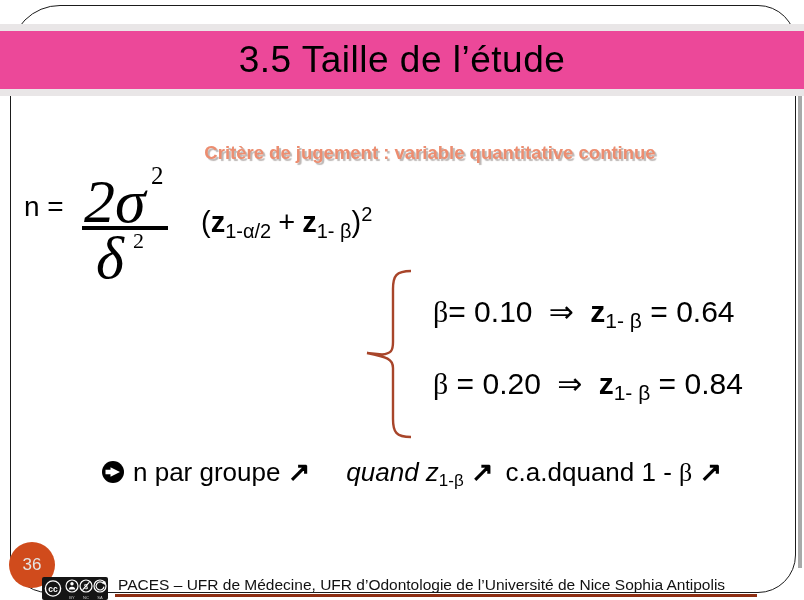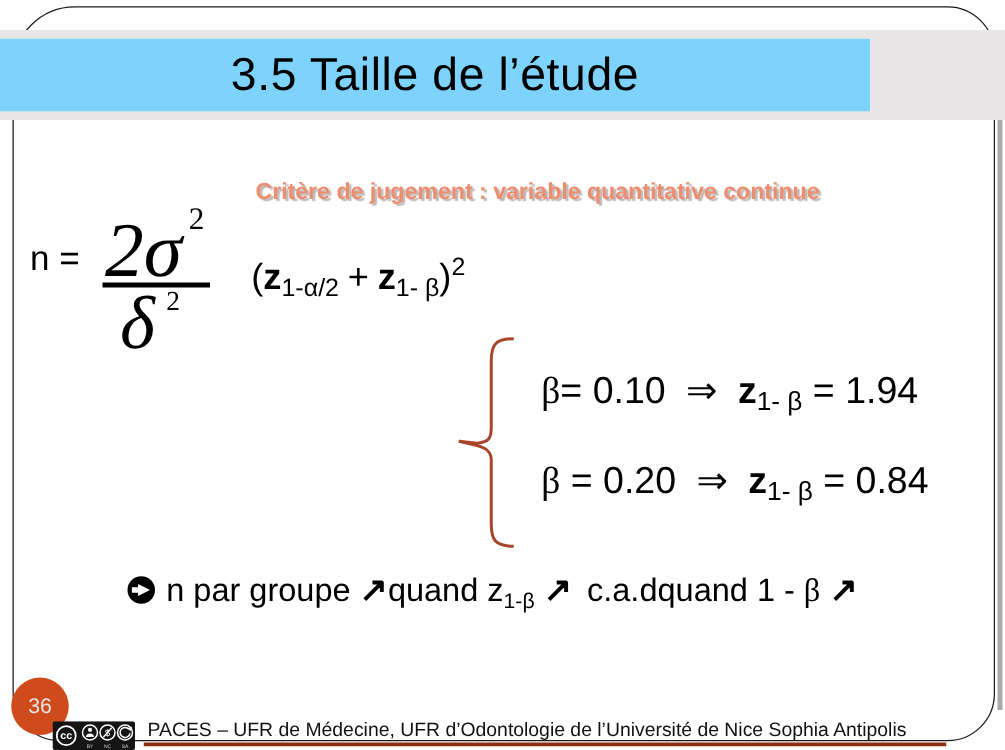--- a/index.html
+++ b/index.html
@@ -20,21 +20,21 @@
   }
   .edge-shadow-right{
     left:798px;top:34px;width:4px;height:534px;background:#a9a9a9;
   }
 
   
   .banner-outer{
     left:0;top:24px;width:804px;height:72px;background:#e9e6e7;z-index:3;
   }
   .banner-red{
-    position:absolute;left:0;top:7px;width:696px;height:58px;background:#7dd3fc;
+    position:absolute;left:0;top:7px;width:804px;height:58px;background:#ec4899;
     display:flex;align-items:center;justify-content:center;
   }
   .slide-title{
     font-size:37px;font-weight:400;color:#000;letter-spacing:0.5px;
   }
 
   .subtitle{
     left:0;top:142px;width:804px;text-align:center;
     font-size:18.5px;font-weight:bold;color:#ec8d70;
     text-shadow:2px 2px 1px #bdb7b5;
@@ -64,21 +64,21 @@
   .beta-row2{top:366px;}
   .greek{font-family:"Liberation Serif", serif;}
   .implies{margin:0 8px;}
   .beta-sub{font-size:21px;vertical-align:-6px;}
 
   
   .conclusion{left:101px;top:456px;font-size:26px;white-space:nowrap;z-index:2;}
   .bullet-wrap{display:inline-block;vertical-align:-3px;margin-right:8px;}
   .ne-arrow{font-weight:bold;font-size:27px;}
   .c-sub{font-size:17px;vertical-align:-5px;}
-  .gap-lg{}
+  .gap-lg{margin-left:36px;font-style:italic;}
   .gap-md{}
   .gap-sm{margin-left:12px;margin-top:44px;}
 
   
   .page-badge{
     left:9px;top:542px;width:46px;height:46px;border-radius:50%;
     background:#d04b1c;color:#e5e5e5;font-size:17px;
     display:flex;align-items:center;justify-content:center;z-index:4;
   }
   .cc-badge{left:42px;top:577px;z-index:5;}
@@ -107,21 +107,21 @@
 <div class="abs f-den-sup serif">2</div>
 <div class="abs f-z"><span>(</span><span class="zbold">z</span><span class="sub">1-α/2</span><span class="plus">+</span><span class="zbold">z</span><span class="sub">1- β</span><span>)</span><span class="sup">2</span></div>
 
 <svg class="abs brace-svg" width="50" height="172" viewBox="0 0 50 172">
   <path d="M47,3 C32,3 29,8 29,21 L29,74 C29,83 27,85.5 18,86.5 L3,85 C23,89 29,91 29,100 L29,151 C29,164 32,169 47,169" fill="none" stroke="#a8452a" stroke-width="2.4"></path>
 </svg>
 
 <div class="abs beta-row beta-row1"><span class="greek">β</span><span>= 0.10</span>
 <span class="implies">⇒</span>
 <span class="zbold">z</span><span class="beta-sub">1- β</span>
-<span>= 1.94</span></div>
+<span>= 0.64</span></div>
 
 <div class="abs beta-row beta-row2"><span class="greek">β</span><span> = 0.20</span>
 <span class="implies">⇒</span>
 <span class="zbold">z</span><span class="beta-sub">1- β</span>
 <span>= 0.84</span></div>
 
 <div class="abs conclusion"><span class="bullet-wrap"><svg width="24" height="24" viewBox="0 0 24 24">
         <circle cx="12" cy="12" r="11" fill="#000"></circle>
         <path d="M9.5 7.2 L9.5 9.8 L4.5 9.8 L4.5 14.2 L9.5 14.2 L9.5 16.8 L19 12 Z" fill="#fff"></path>
       </svg></span><span>n par groupe</span>

